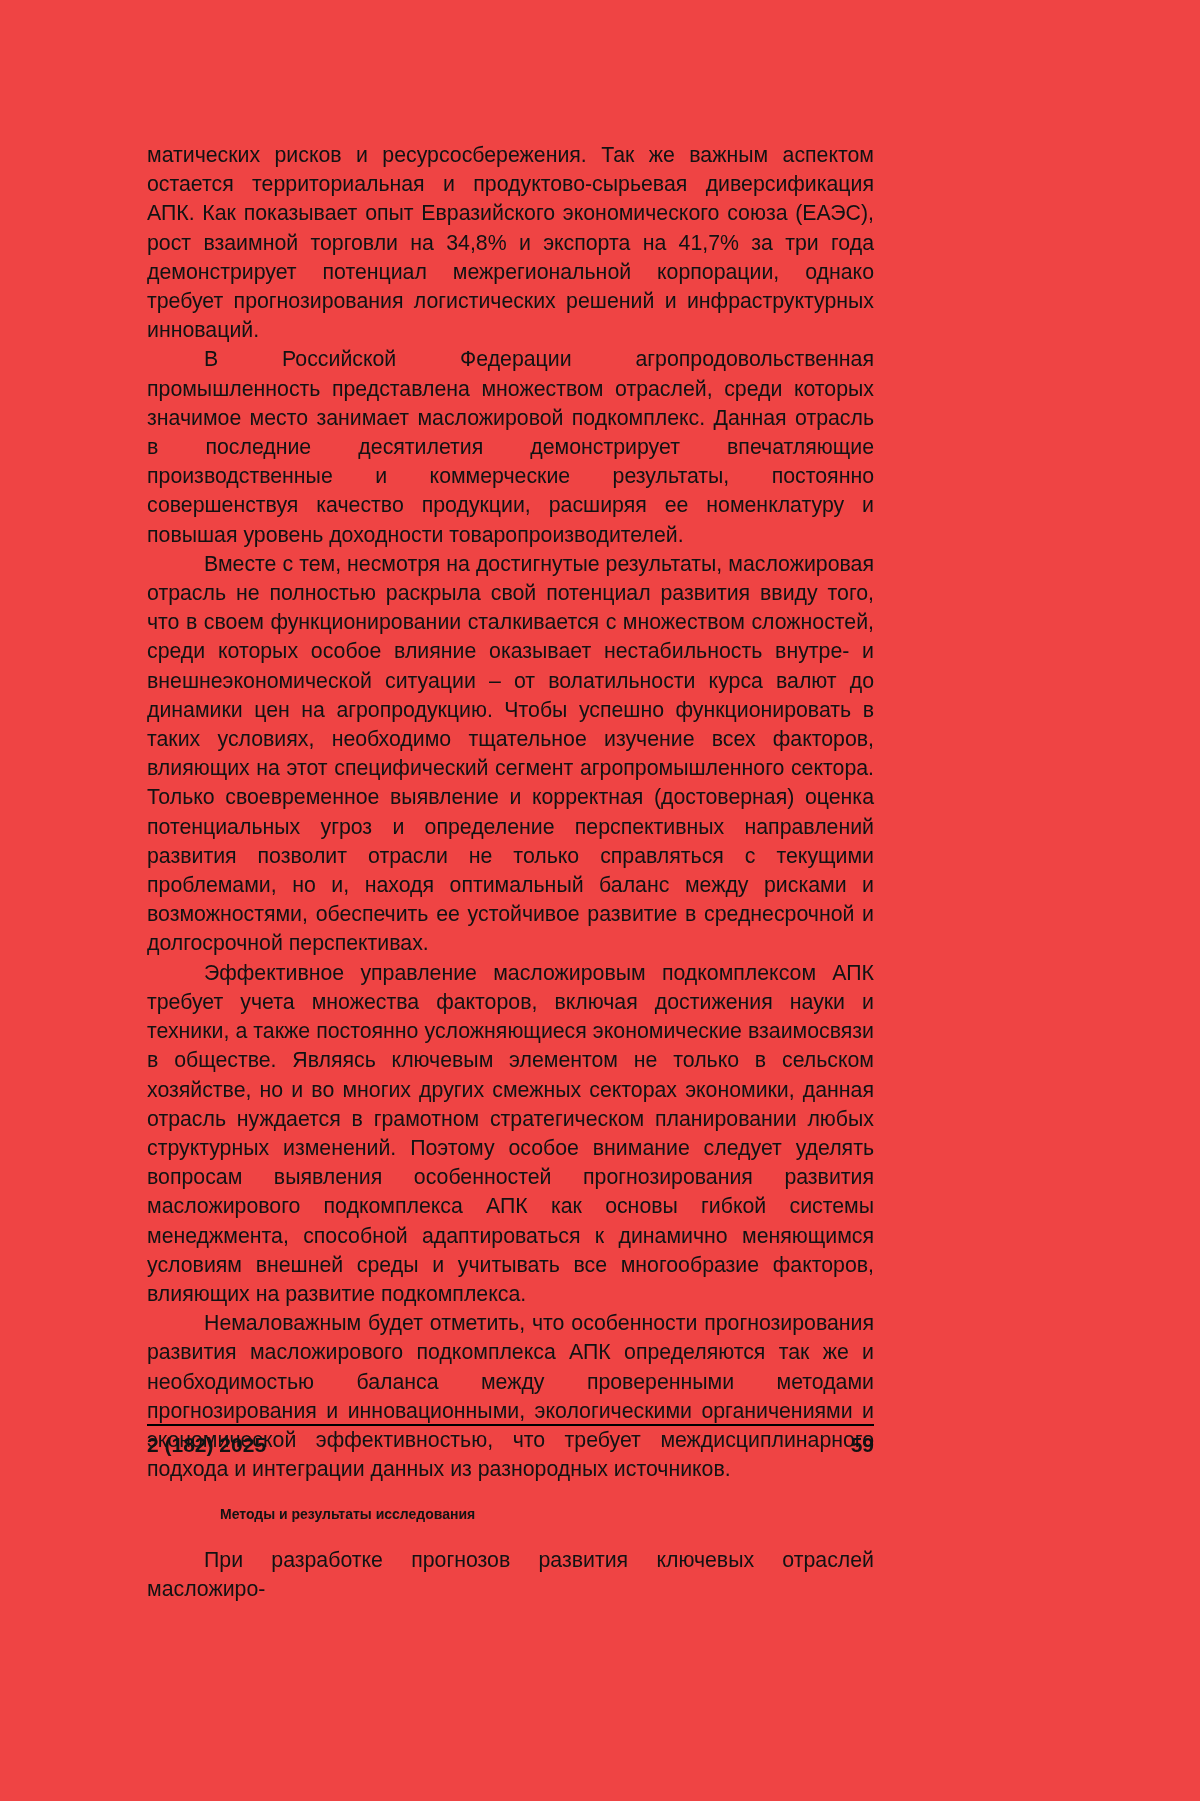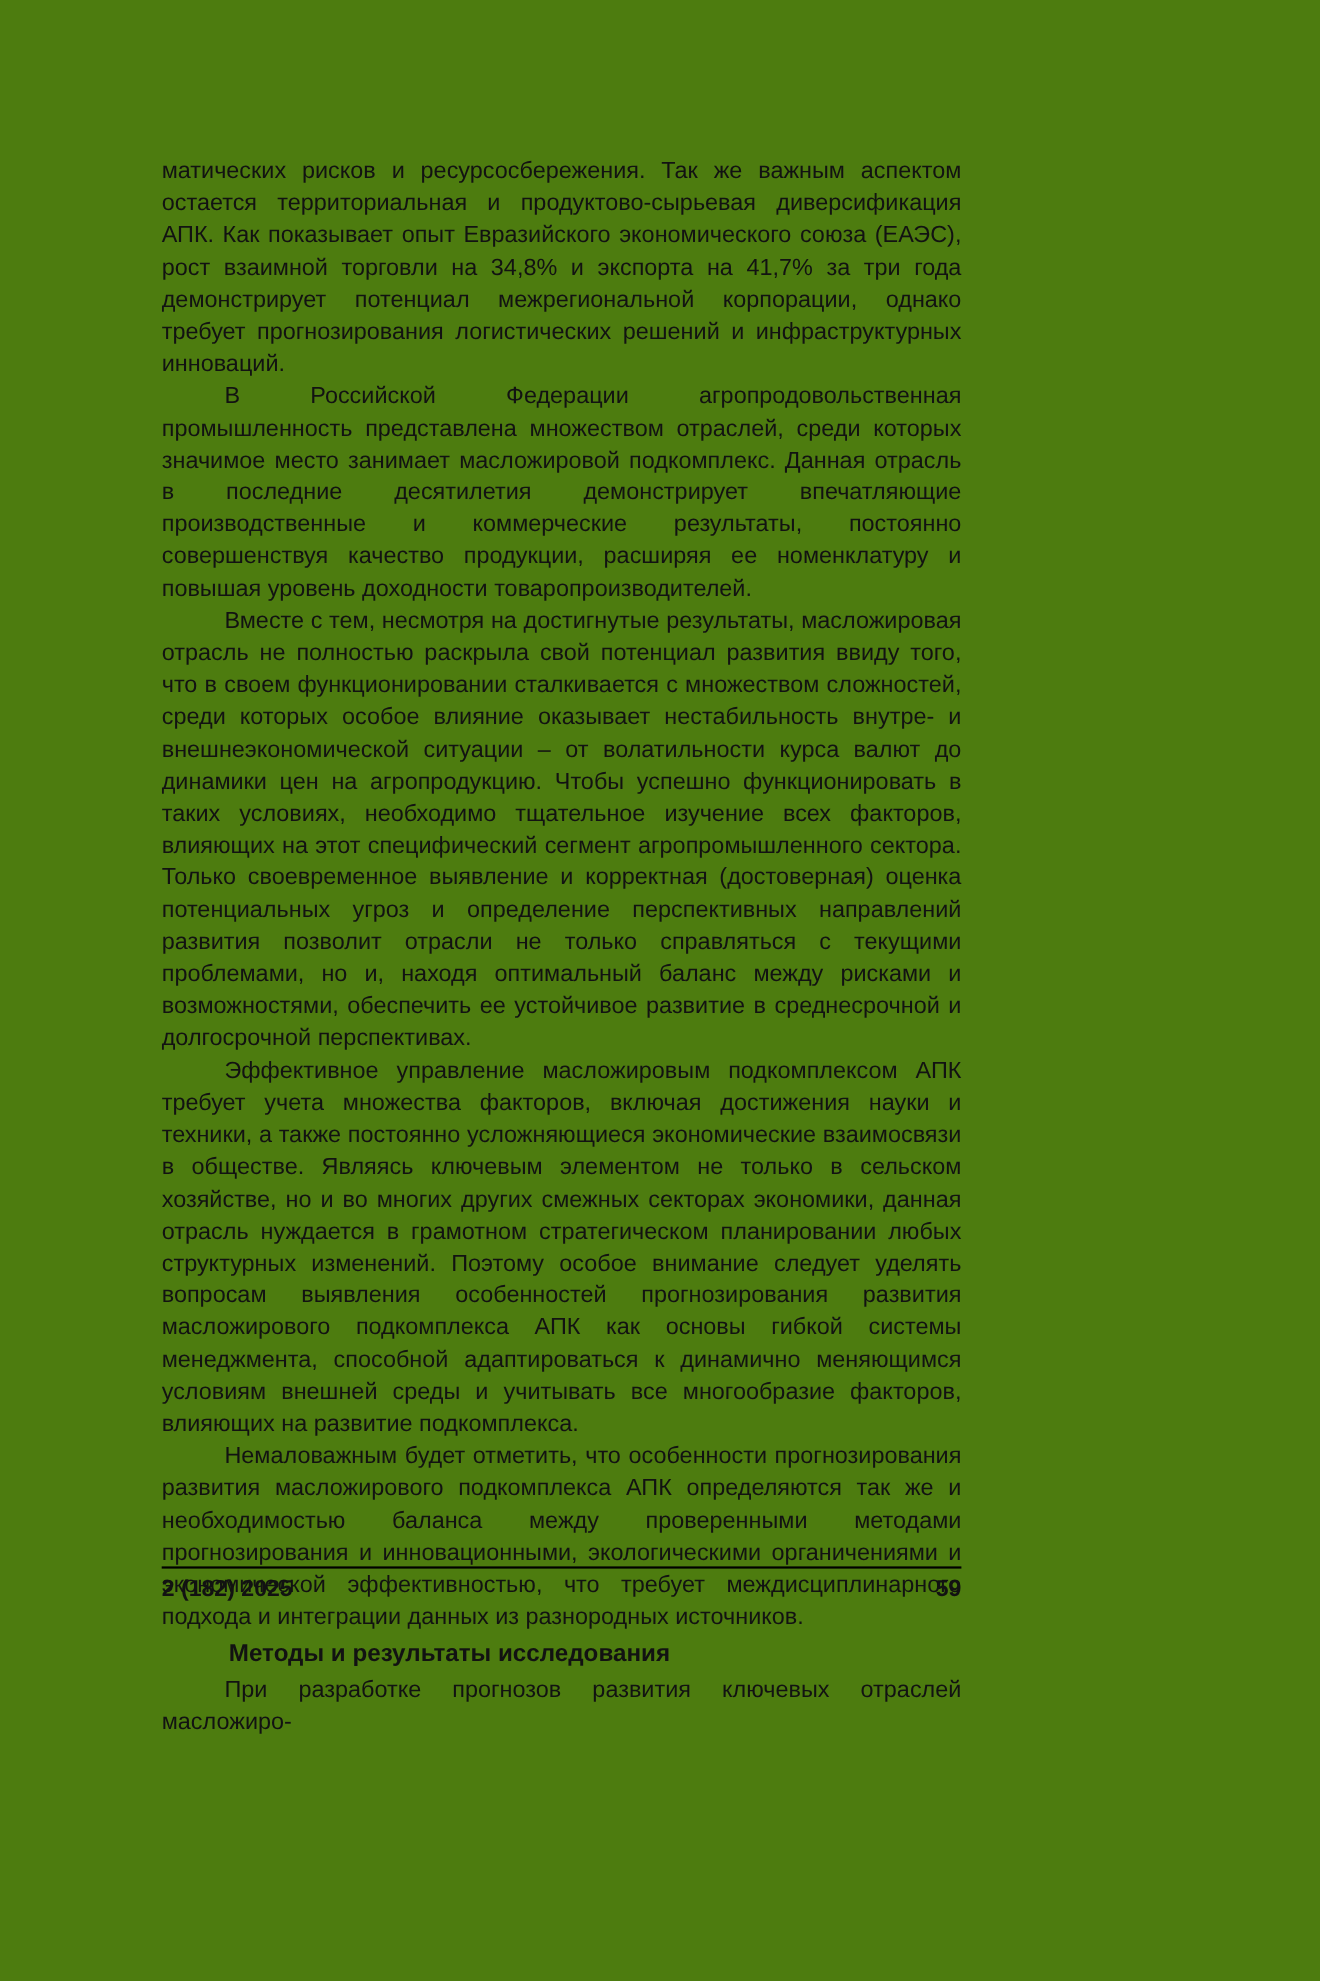--- a/index.html
+++ b/index.html
@@ -10,41 +10,41 @@
     width: 1200px;
     height: 1801px;
     background: #ffffff;
     position: relative;
     font-family: "Liberation Sans", sans-serif;
     color: #121212;
   }
   .page {
     position: absolute;
     inset: 0;
-    background: #4d7c0f;
+    background: #ef4444;
   }
   .body-text {
     position: absolute;
     left: 147px;
     top: 141px;
     width: 727px;
   }
   .para {
     margin: 0;
     font-size: 21.3px;
     line-height: 29.2px;
     text-align: justify;
     color: #121212;
   }
   .indent {
     text-indent: 57px;
   }
   .heading {
-    margin: 4px;
-    font-size: 22px;
+    margin: 16px;
+    font-size: 14px;
     line-height: 29.2px;
     font-weight: bold;
     text-indent: 57px;
     text-align: left;
     color: #121212;
   }
   .footer {
     position: absolute;
     left: 147px;
     top: 1408px;

